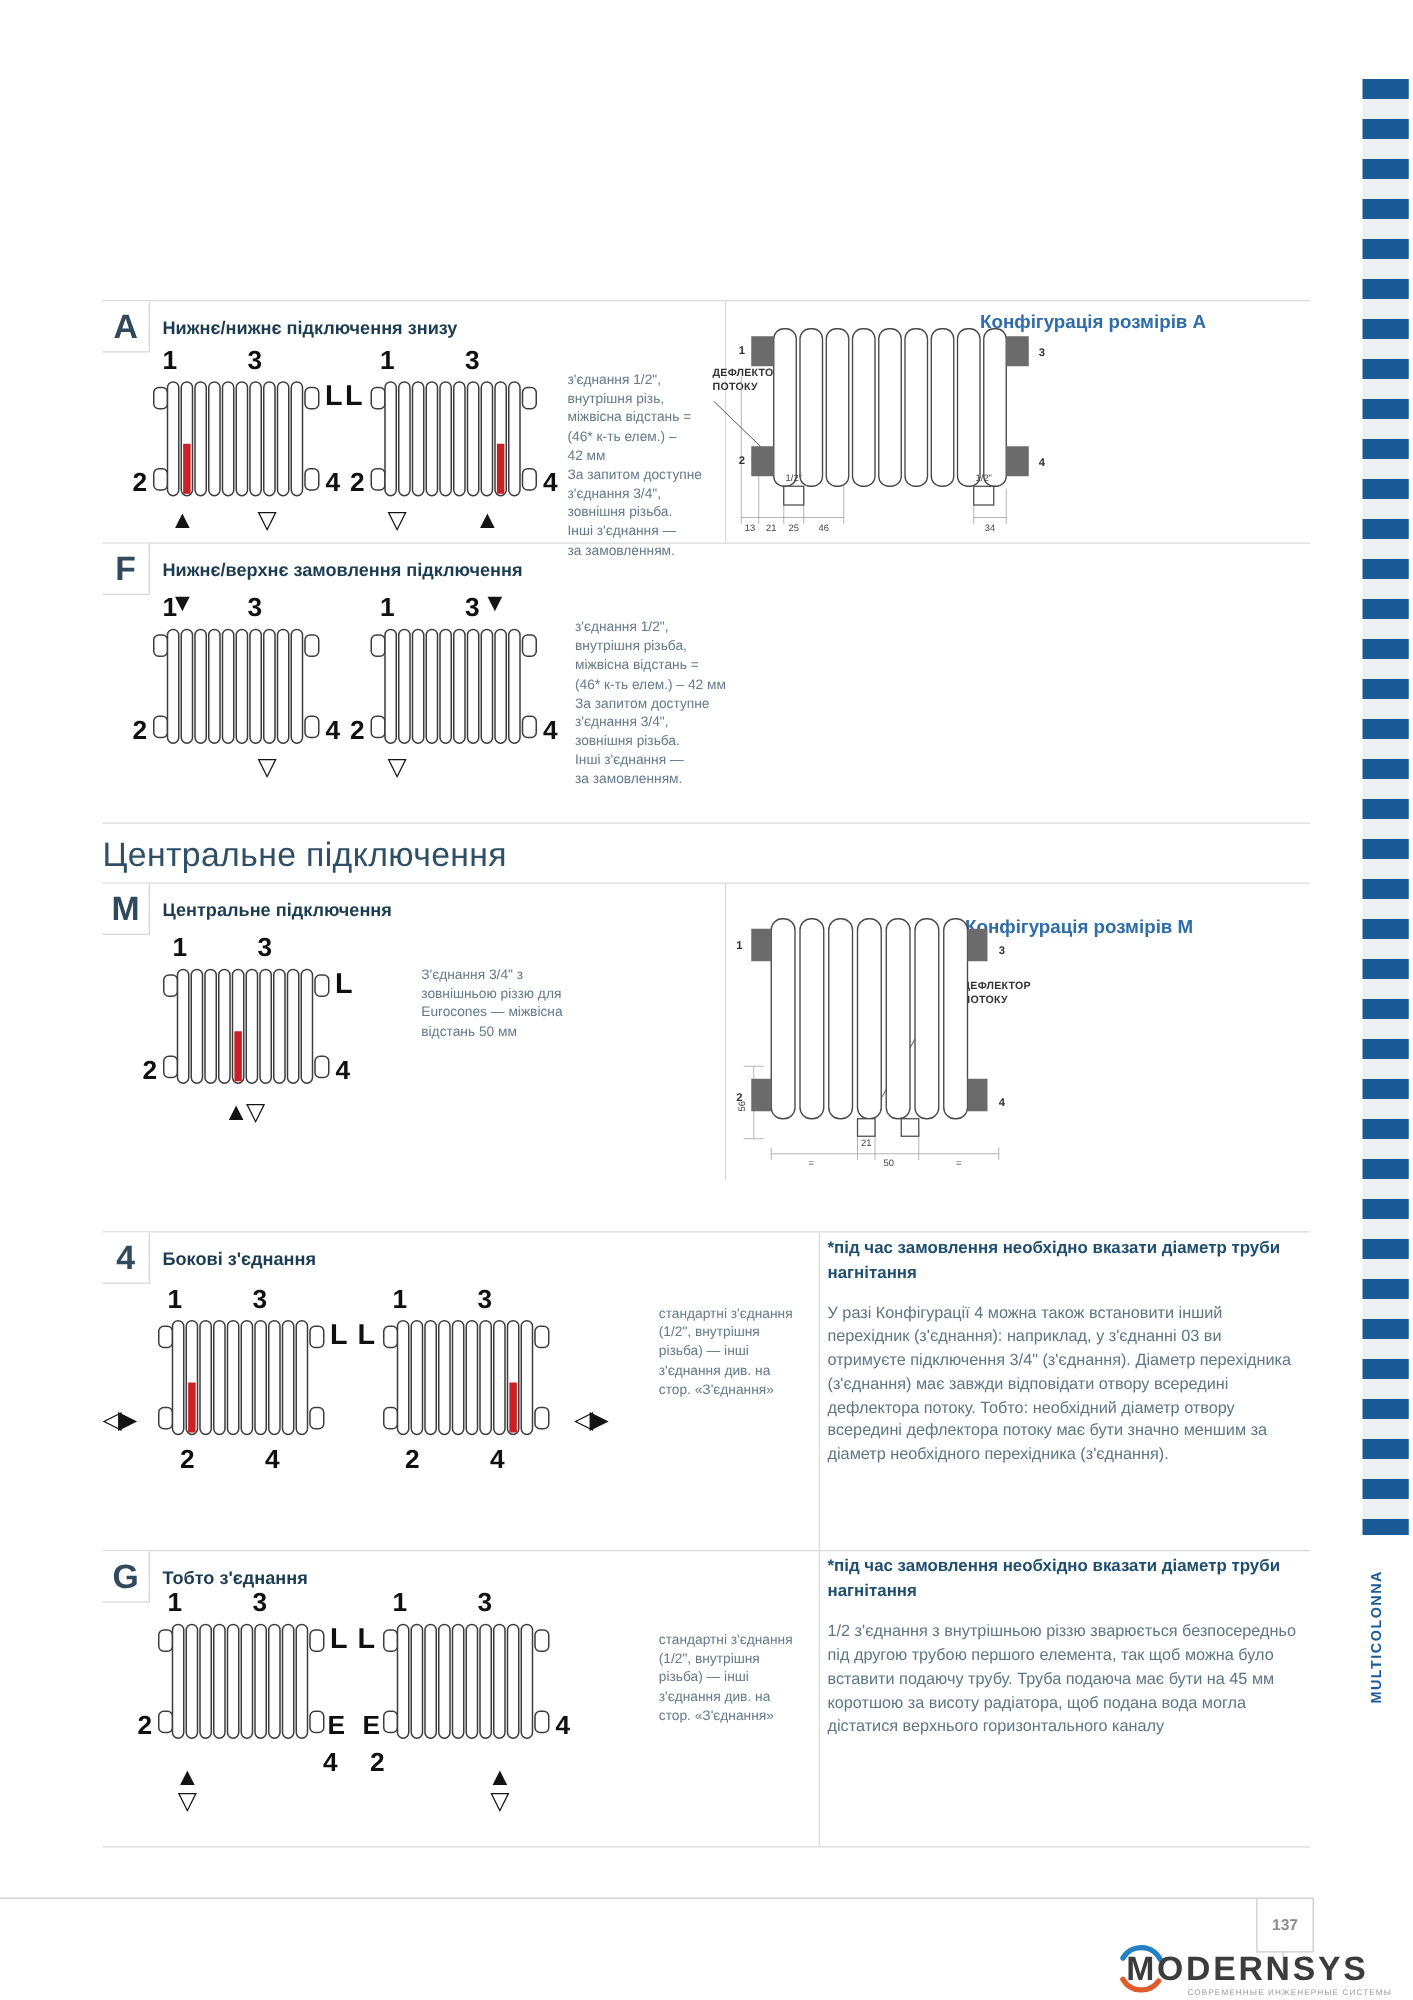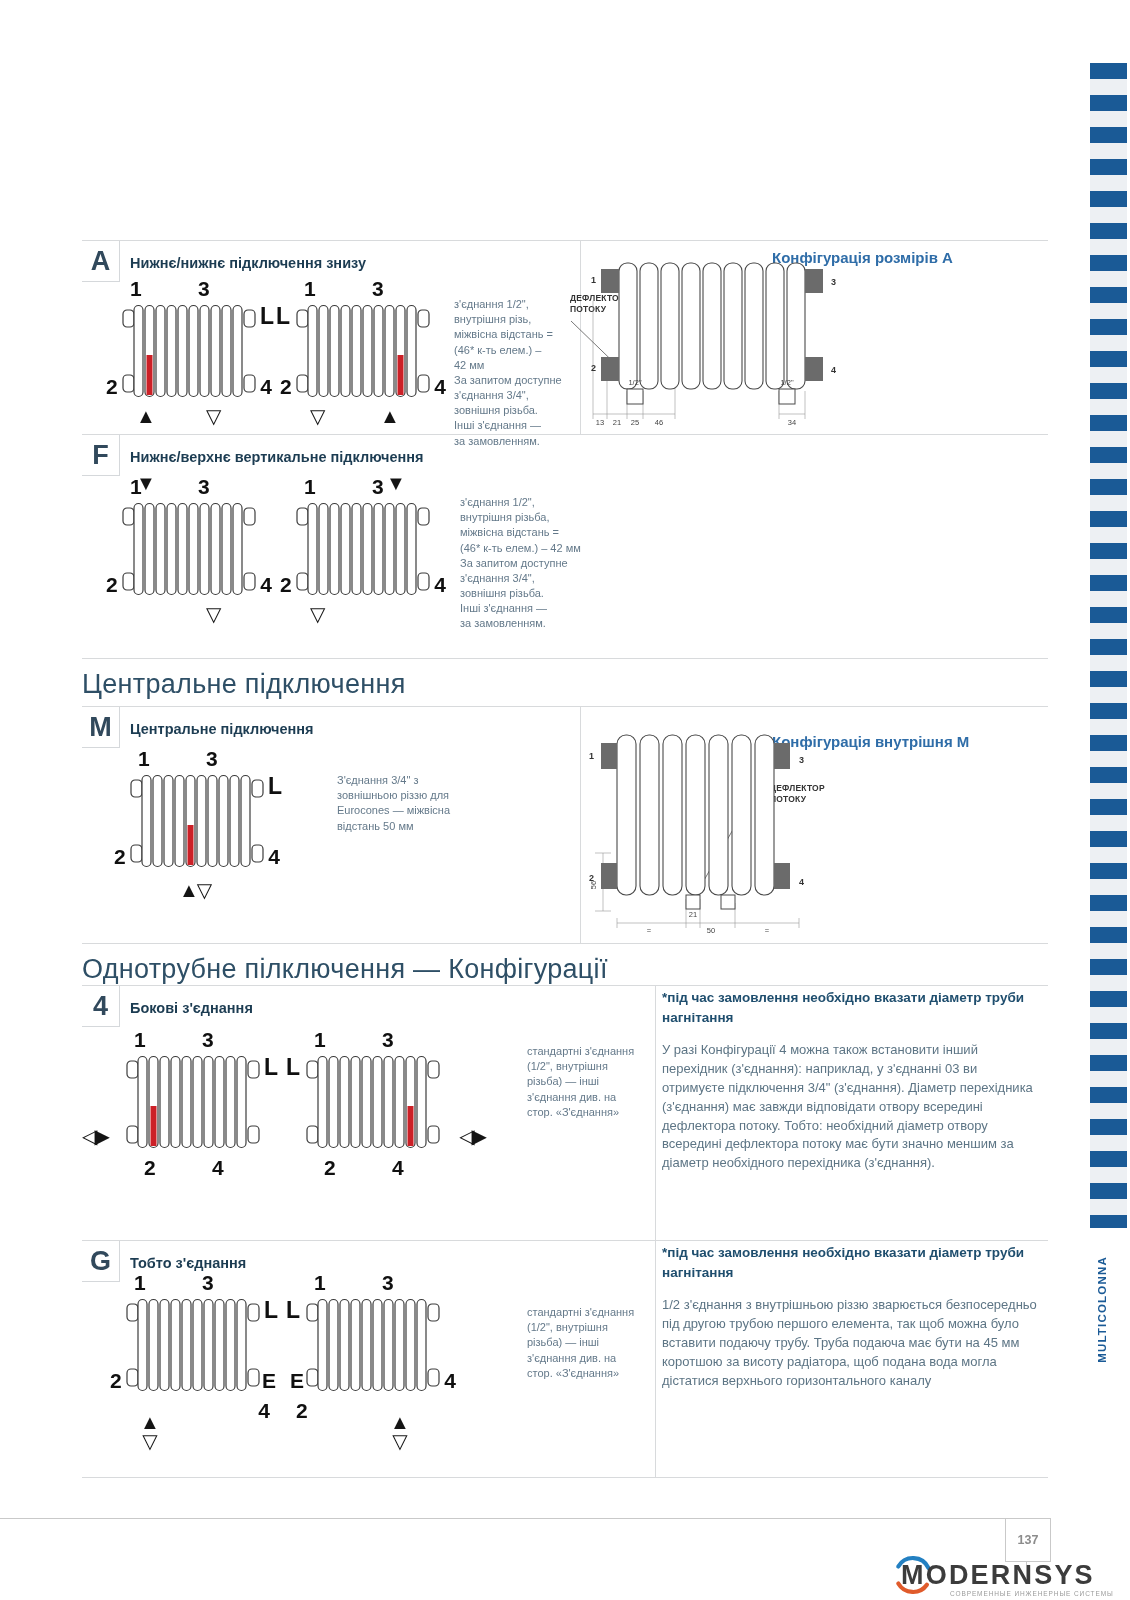--- a/index.html
+++ b/index.html
@@ -71,21 +71,21 @@
   .caption{position:absolute;left:34px;top:206px;width:440px;font-size:11.5px;
            line-height:1.45;color:#5d7585;white-space:pre-line;}
 
   
   .rcol{position:absolute;left:580px;top:2px;width:380px;}
   .rcol h4{margin:0 0 14px 0;font-size:13.5px;font-weight:bold;color:#1f4e6e;line-height:1.45;}
   .rcol p{margin:0 0 13px 0;font-size:13px;color:#5d7585;line-height:1.45;}
 
   
   .dtitle{position:absolute;left:690px;font-size:15px;font-weight:bold;color:#2f6da8;}
-  #dtitle-a{top:8px;}
+  #dtitle-a{top:8px;margin-left:12px;}
   #dtitle-m{top:26px;}
   .defl{position:absolute;font-size:8.5px;font-weight:bold;color:#333;
         white-space:pre-line;line-height:1.3;letter-spacing:0.2px;}
   #defl-a{left:488px;top:52px;}
   #defl-m{left:688px;top:76px;}
   .tdraw{position:absolute;overflow:visible;}
   #tdraw-a{left:505px;top:16px;width:300px;height:190px;}
   #tdraw-m{left:505px;top:16px;width:280px;height:215px;}
   .tc{font-size:9px;font-weight:bold;fill:#333;}
   .td{font-size:7.5px;fill:#444;text-anchor:middle;}
@@ -221,21 +221,21 @@
       <text class="td" x="48" y="168">25</text>
       <text class="td" x="72" y="168">46</text>
       <text class="td" x="205" y="168">34</text>
       <text class="td" x="48" y="128">1/2"</text>
       <text class="td" x="200" y="128">1/2"</text>
     </svg>
   </section>
 
   <section class="sec" id="sec-f">
     <div class="badge">F</div>
-    <div class="sec-title">Нижнє/верхнє вертикальне підключення</div>
+    <div class="sec-title">Нижнє/верхнє замовлення підключення</div>
     <div class="rad" style="left:48px;top:66px">
         <svg viewBox="0 0 118 96" class="rad-svg">
           <rect x="-7" y="7" width="11" height="17" rx="4" fill="#fff" stroke="#3d3d3d" stroke-width="1.2"></rect>
           <rect x="-7" y="72" width="11" height="17" rx="4" fill="#fff" stroke="#3d3d3d" stroke-width="1.2"></rect>
           <rect x="114" y="7" width="11" height="17" rx="4" fill="#fff" stroke="#3d3d3d" stroke-width="1.2"></rect>
           <rect x="114" y="72" width="11" height="17" rx="4" fill="#fff" stroke="#3d3d3d" stroke-width="1.2"></rect>
           <rect x="4" y="2.5" width="9" height="91" rx="4.5" fill="#fff" stroke="#3d3d3d" stroke-width="1.2"></rect>
           <rect x="15" y="2.5" width="9" height="91" rx="4.5" fill="#fff" stroke="#3d3d3d" stroke-width="1.2"></rect>
           <rect x="26" y="2.5" width="9" height="91" rx="4.5" fill="#fff" stroke="#3d3d3d" stroke-width="1.2"></rect>
           <rect x="37" y="2.5" width="9" height="91" rx="4.5" fill="#fff" stroke="#3d3d3d" stroke-width="1.2"></rect>
@@ -316,21 +316,21 @@
         <span class="rlb p-tr">3</span>
         <span class="rlb p-lr">L</span>
         <span class="rlb p-bl">2</span>
         <span class="rlb p-br">4</span>
         <span class="arr a-b-center">▲▽</span>
       </div>
     <div class="side-text" id="side-m">З'єднання 3/4" з
 зовнішньою різзю для
 Eurocones — міжвісна
 відстань 50 мм</div>
-    <div class="dtitle" id="dtitle-m">Конфігурація внутрішня М</div>
+    <div class="dtitle" id="dtitle-m">Конфігурація розмірів М</div>
     <div class="defl" id="defl-m">ДЕФЛЕКТОР
 ПОТОКУ</div>
     <svg class="tdraw" id="tdraw-m" viewBox="0 0 280 215">
       <g stroke="#999" stroke-width="0.6">
         <line x1="16" y1="130" x2="16" y2="188"></line>
         <line x1="8" y1="130" x2="24" y2="130"></line>
         <line x1="8" y1="188" x2="24" y2="188"></line>
         <line x1="30" y1="200" x2="212" y2="200"></line>
         <line x1="30" y1="195" x2="30" y2="205"></line>
         <line x1="99" y1="176" x2="99" y2="205"></line>
@@ -363,21 +363,20 @@
       <text class="tc" x="212" y="40">3</text>
       <text class="tc" x="212" y="162">4</text>
       <text class="td" transform="rotate(-90 9 162)" x="9" y="162">56</text>
       <text class="td" x="106" y="194">21</text>
       <text class="td" x="124" y="210">50</text>
       <text class="td" x="62" y="210">=</text>
       <text class="td" x="180" y="210">=</text>
     </svg>
   </section>
 
-  <div class="bighead" id="head-single">Однотрубне пілключення — Конфігурації</div>
 
   <section class="sec" id="sec-4">
     <div class="badge">4</div>
     <div class="sec-title">Бокові з'єднання</div>
     <div class="vline" style="left:573px"></div>
     <div class="rad" style="left:52px;top:68px">
         <svg viewBox="0 0 118 96" class="rad-svg">
           <rect x="-7" y="7" width="11" height="17" rx="4" fill="#fff" stroke="#3d3d3d" stroke-width="1.2"></rect>
           <rect x="-7" y="72" width="11" height="17" rx="4" fill="#fff" stroke="#3d3d3d" stroke-width="1.2"></rect>
           <rect x="114" y="7" width="11" height="17" rx="4" fill="#fff" stroke="#3d3d3d" stroke-width="1.2"></rect>

